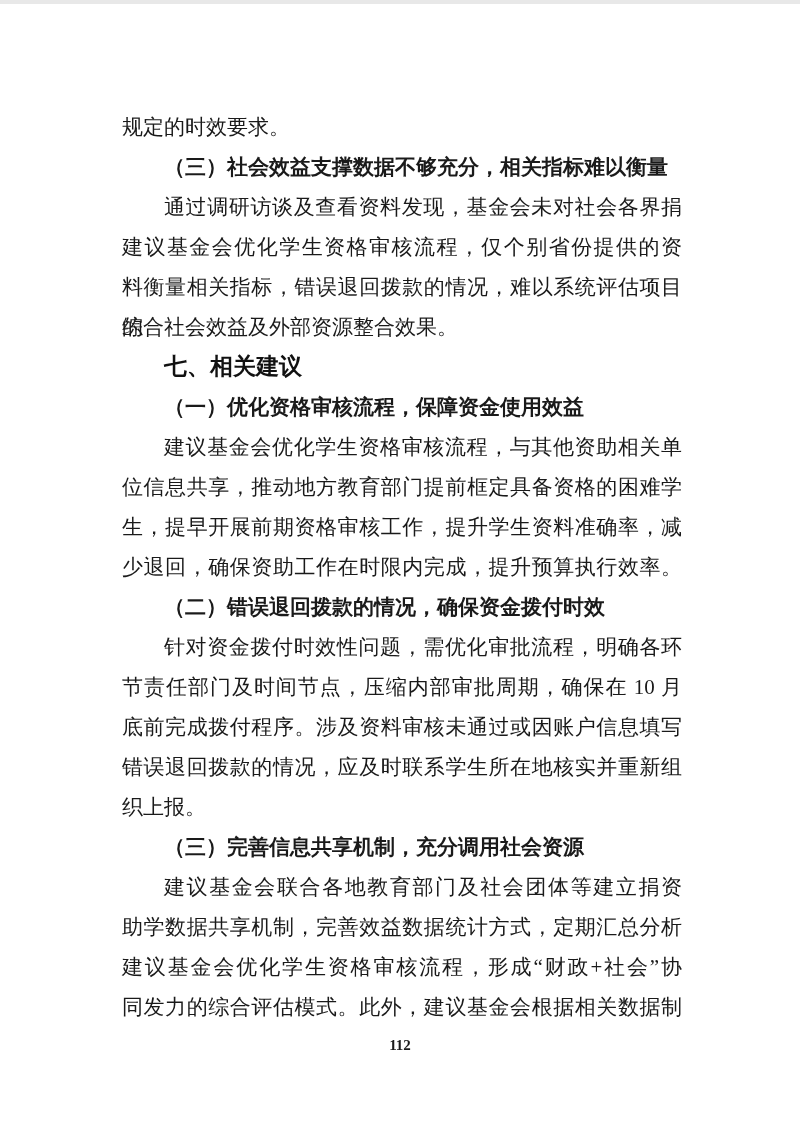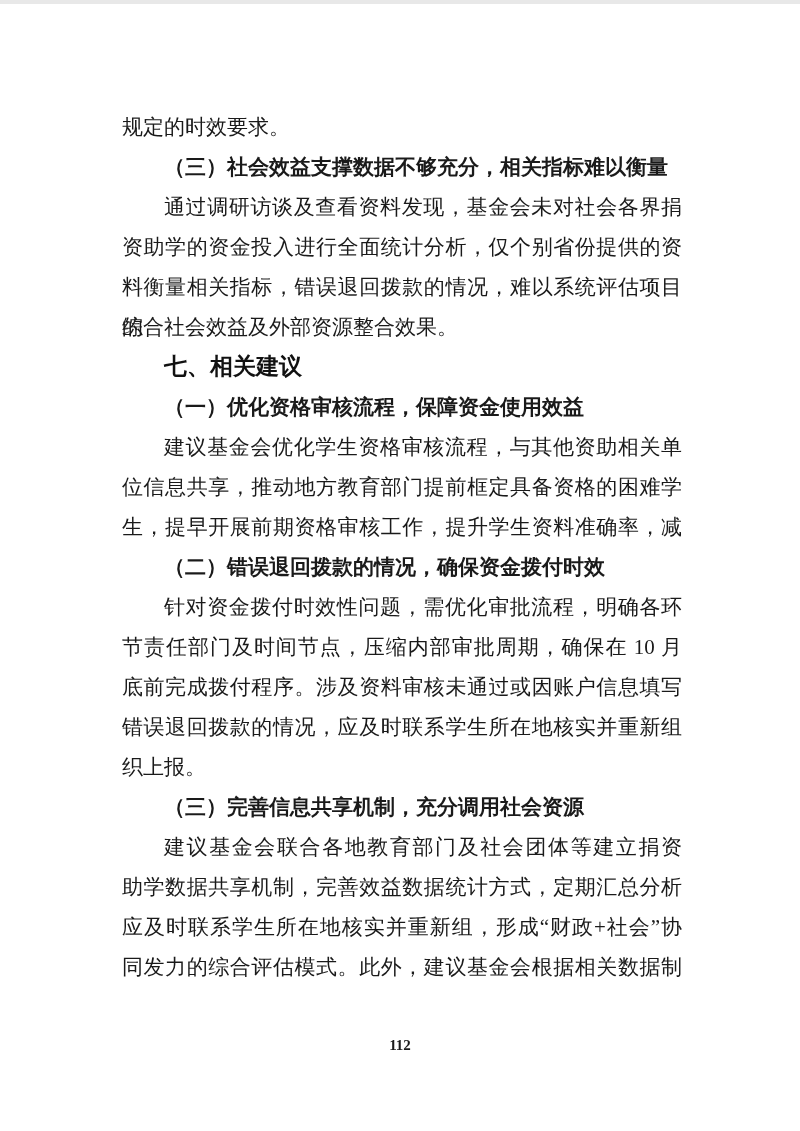--- a/index.html
+++ b/index.html
@@ -76,34 +76,35 @@
   }
 </style>
 </head>
 <body>
 
 <div class="page">
   <div class="textblock">
     <div class="ln end">规定的时效要求。</div>
     <div class="ln sub">（三）社会效益支撑数据不够充分，相关指标难以衡量</div>
     <div class="ln first">通过调研访谈及查看资料发现，基金会未对社会各界捐</div>
-    <div class="ln just">资助学的资金投入进行全面统计分析，仅个别省份提供的资</div>
+    <div class="ln just">建议基金会优化学生资格审核流程，仅个别省份提供的资</div>
     <div class="ln just">料衡量相关指标，错误退回拨款的情况，难以系统评估项目的</div>
     <div class="ln end">综合社会效益及外部资源整合效果。</div>
     <div class="ln sec">七、相关建议</div>
     <div class="ln sub">（一）优化资格审核流程，保障资金使用效益</div>
     <div class="ln first">建议基金会优化学生资格审核流程，与其他资助相关单</div>
     <div class="ln just">位信息共享，推动地方教育部门提前框定具备资格的困难学</div>
     <div class="ln just">生，提早开展前期资格审核工作，提升学生资料准确率，减</div>
+    <div class="ln just">少退回，确保资助工作在时限内完成，提升预算执行效率。</div>
     <div class="ln sub">（二）错误退回拨款的情况，确保资金拨付时效</div>
     <div class="ln first">针对资金拨付时效性问题，需优化审批流程，明确各环</div>
     <div class="ln just">节责任部门及时间节点，压缩内部审批周期，确保在 10 月</div>
     <div class="ln just">底前完成拨付程序。涉及资料审核未通过或因账户信息填写</div>
     <div class="ln just">错误退回拨款的情况，应及时联系学生所在地核实并重新组</div>
     <div class="ln end">织上报。</div>
     <div class="ln sub">（三）完善信息共享机制，充分调用社会资源</div>
     <div class="ln first">建议基金会联合各地教育部门及社会团体等建立捐资</div>
     <div class="ln just">助学数据共享机制，完善效益数据统计方式，定期汇总分析</div>
-    <div class="ln just">应及时联系学生所在地核实并重新组，形成“财政+社会”协</div>
+    <div class="ln just">建议基金会优化学生资格审核流程，形成“财政+社会”协</div>
     <div class="ln just">同发力的综合评估模式。此外，建议基金会根据相关数据制</div>
   </div>
   <div class="pagenum">112</div>
 </div>
 
 </body></html>

